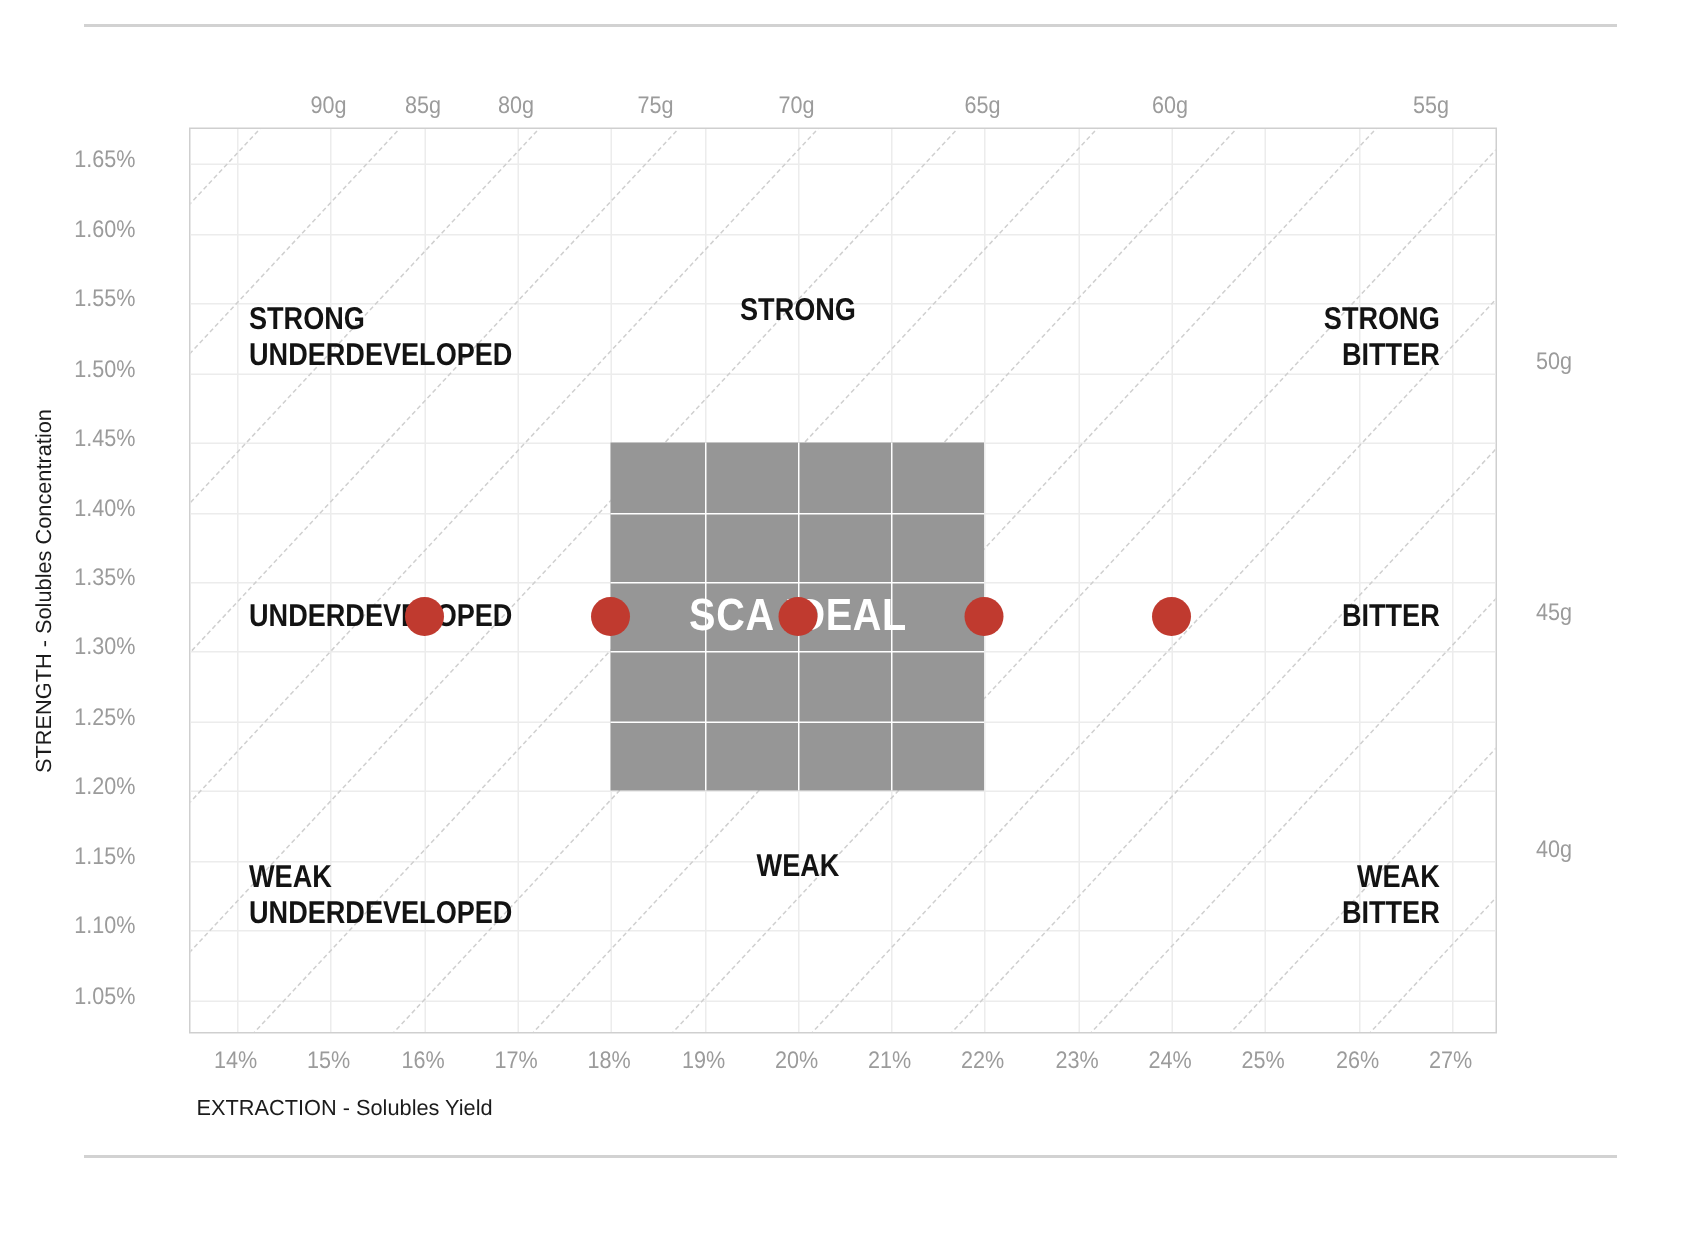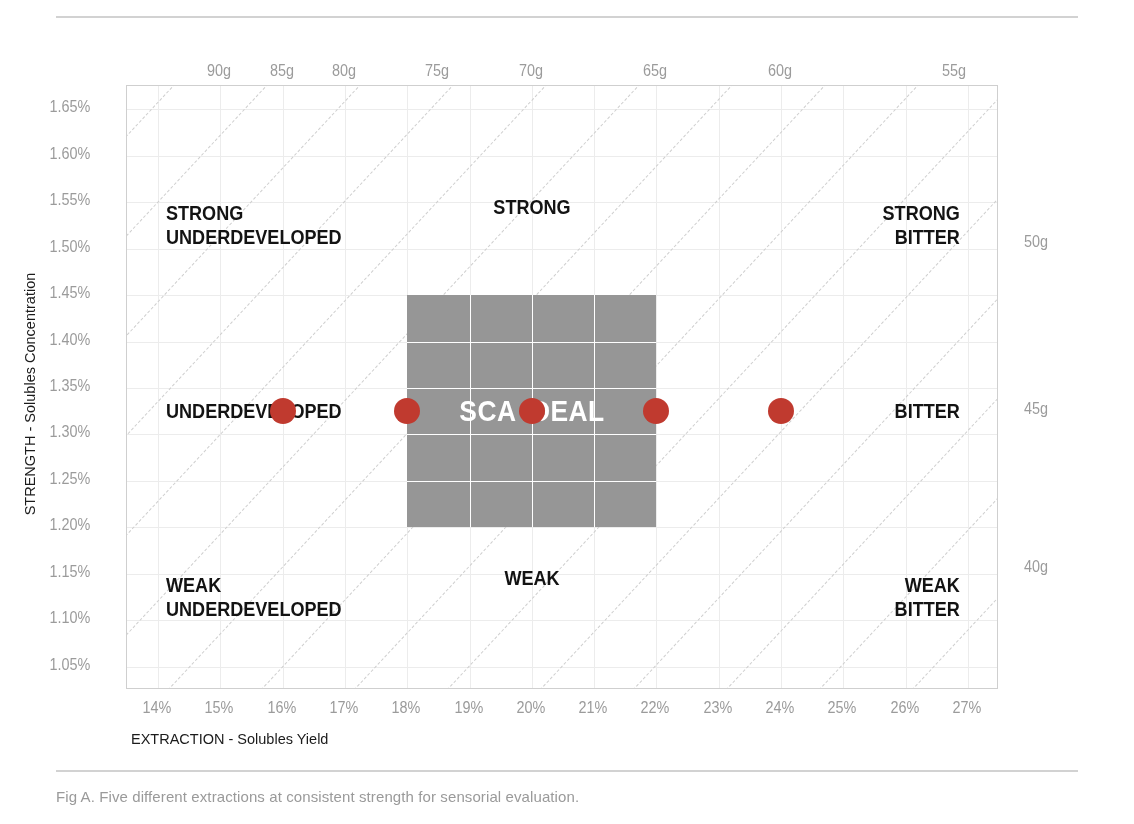--- a/index.html
+++ b/index.html
@@ -261,14 +261,13 @@
   <div id="ticks-right">
       <div class="tick tick-right" style="left: 1024px; top: 232.969px;">50g</div>
       <div class="tick tick-right" style="left: 1024px; top: 400.231px;">45g</div>
       <div class="tick tick-right" style="left: 1024px; top: 558.2px;">40g</div>
     </div>
 
   <div id="ylabel">STRENGTH - Solubles Concentration</div>
   <div id="xlabel">EXTRACTION - Solubles Yield</div>
 
   <div class="rule" id="rule-bottom"></div>
-  <div id="caption">Fig A. Five different extractions at consistent strength for sensorial evaluation.</div>
 </div>
 
 </body></html>

